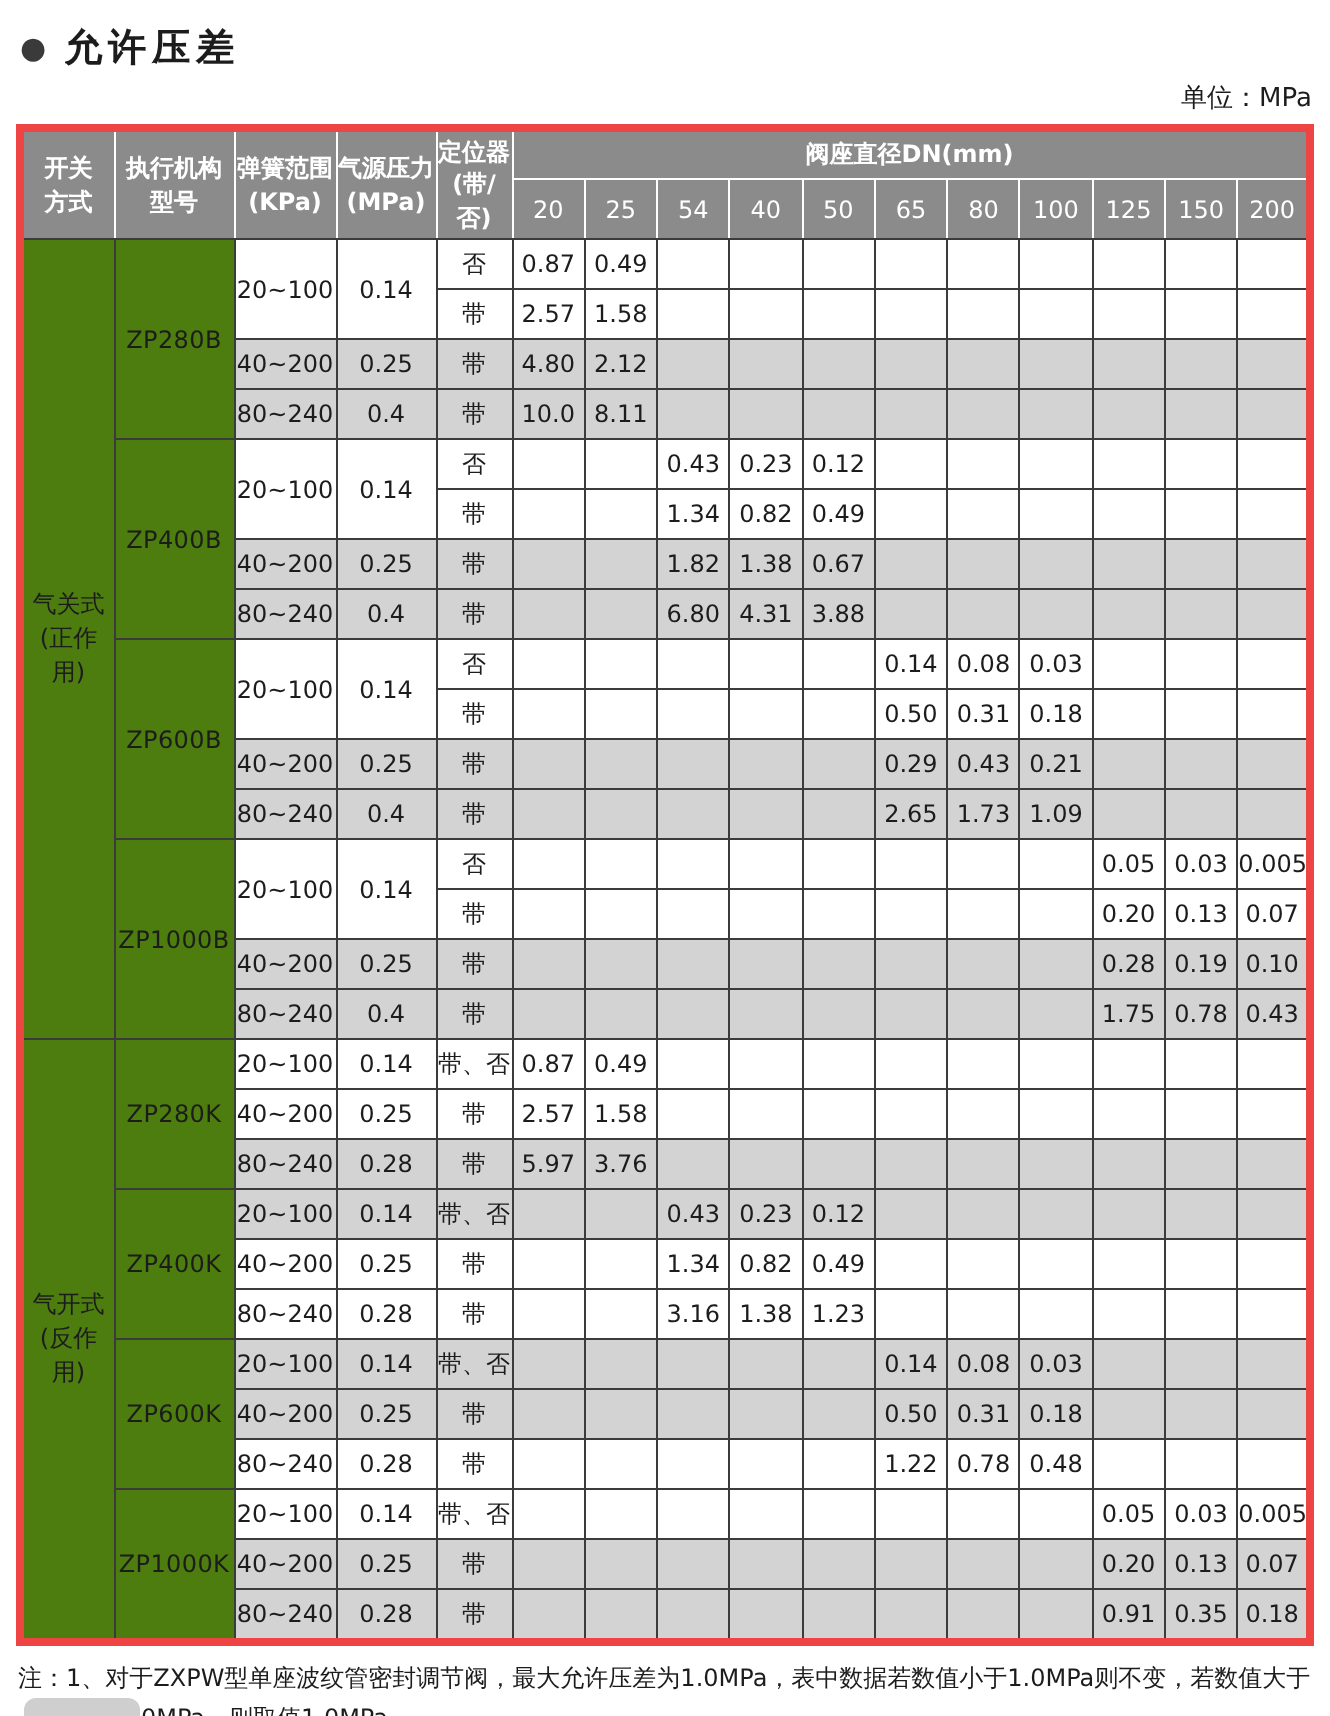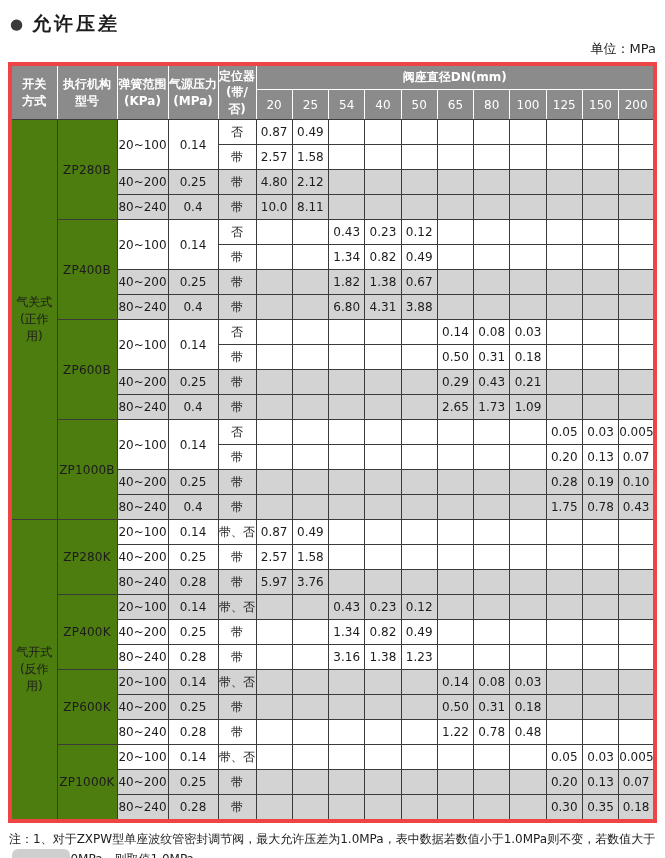--- a/index.html
+++ b/index.html
@@ -582,21 +582,21 @@
           <td class="dark pressure-cell" rowspan="1">0.28</td>
           <td class="dark pos-cell">带</td>
           <td class="dark val-cell"></td>
           <td class="dark val-cell"></td>
           <td class="dark val-cell"></td>
           <td class="dark val-cell"></td>
           <td class="dark val-cell"></td>
           <td class="dark val-cell"></td>
           <td class="dark val-cell"></td>
           <td class="dark val-cell"></td>
-          <td class="dark val-cell">0.30</td>
+          <td class="dark val-cell">0.91</td>
           <td class="dark val-cell">0.35</td>
           <td class="dark val-cell">0.18</td>
         </tr>
       </tbody>
   </table>
 
   <div class="notes">
     <div class="note-prefix">注：</div>
     <div class="note-items" id="note-items">
         <div class="note-item">1、对于ZXPW型单座波纹管密封调节阀，最大允许压差为1.0MPa，表中数据若数值小于1.0MPa则不变，若数值大于1.0MPa，则取值1.0MPa。</div>

